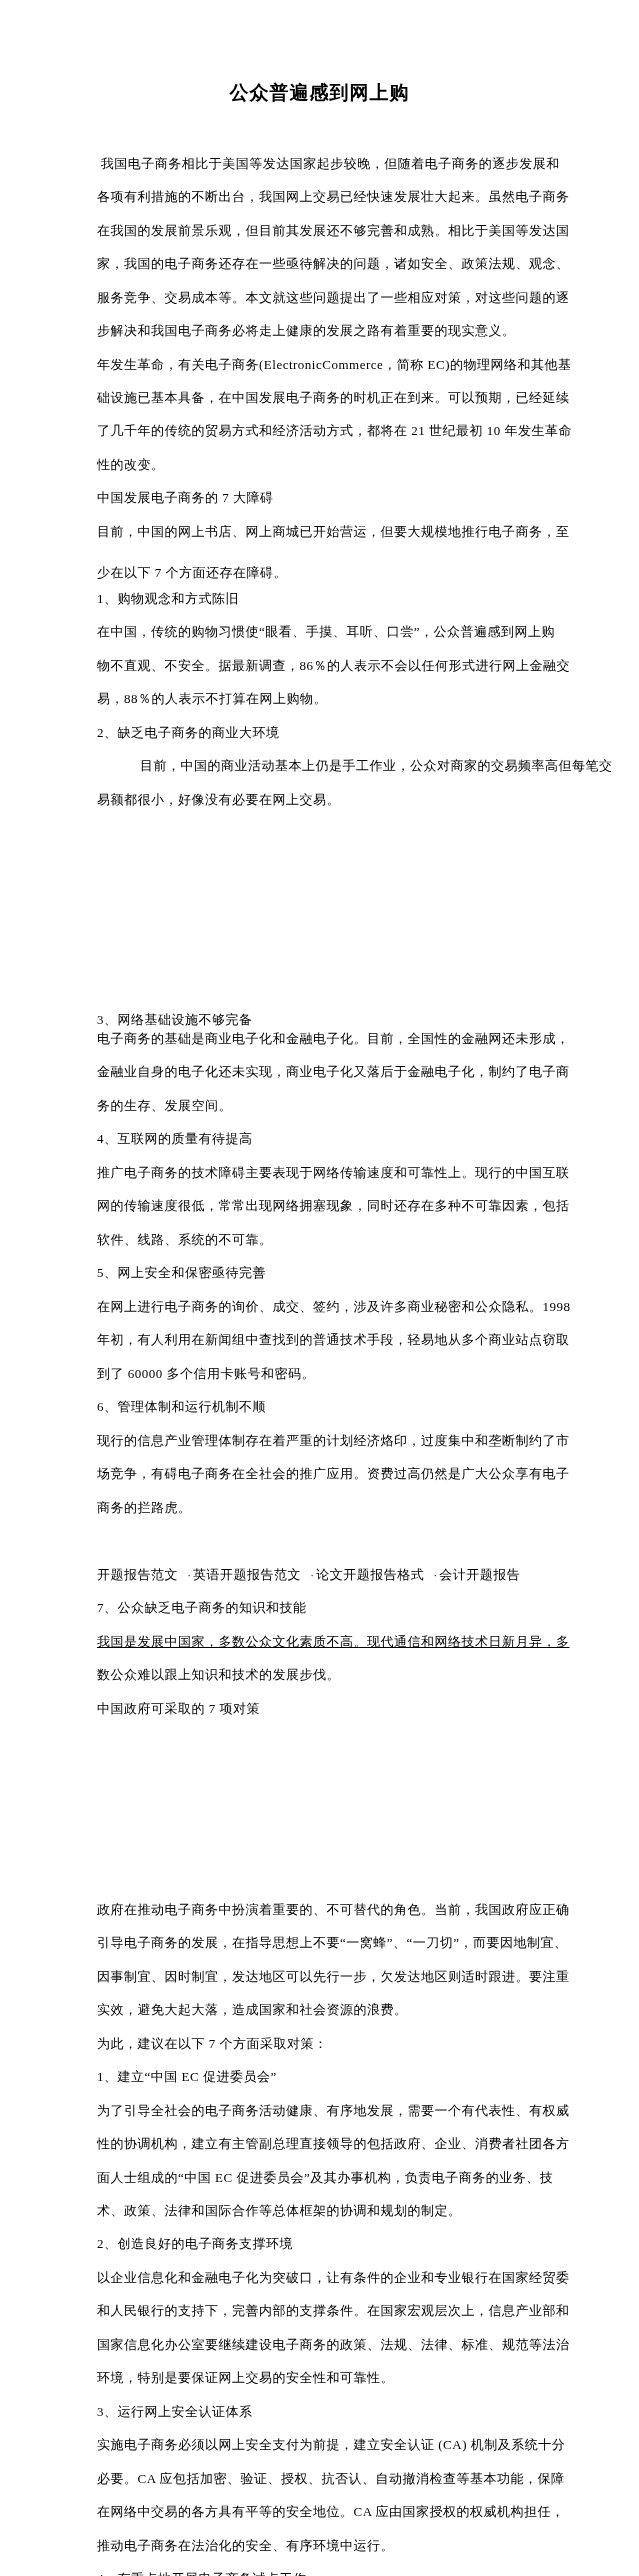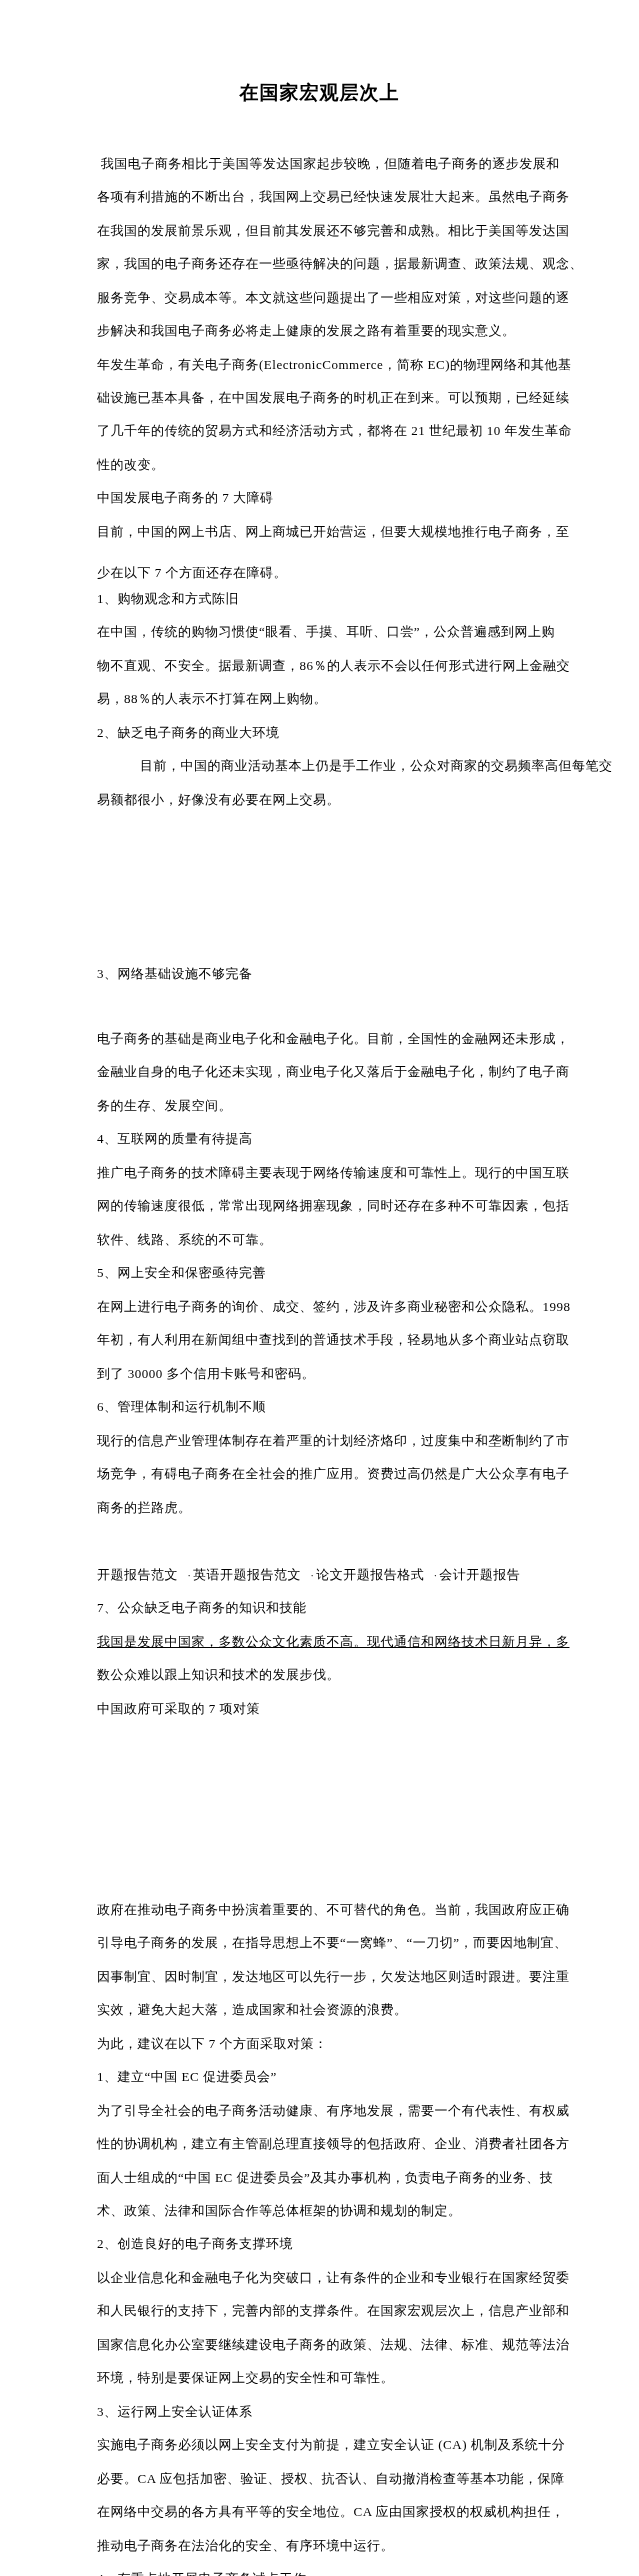--- a/index.html
+++ b/index.html
@@ -42,54 +42,54 @@
     font-size: 11.3px;
   }
   .links-row .rlink {
     cursor: pointer;
   }
 </style>
 </head>
 <body>
 
 <div class="doc">
-  <h1 class="doc-title">在国家宏观层次上</h1>
+  <h1 class="doc-title">公众普遍感到网上购</h1>
   <div>
       <div class="line" style="top: 156px;"> 我国电子商务相比于美国等发达国家起步较晚，但随着电子商务的逐步发展和</div>
       <div class="line" style="top: 189px;">各项有利措施的不断出台，我国网上交易已经快速发展壮大起来。虽然电子商务</div>
       <div class="line" style="top: 223px;">在我国的发展前景乐观，但目前其发展还不够完善和成熟。相比于美国等发达国</div>
-      <div class="line" style="top: 256px;">家，我国的电子商务还存在一些亟待解决的问题，据最新调查、政策法规、观念、</div>
+      <div class="line" style="top: 256px;">家，我国的电子商务还存在一些亟待解决的问题，诸如安全、政策法规、观念、</div>
       <div class="line" style="top: 290px;">服务竞争、交易成本等。本文就这些问题提出了一些相应对策，对这些问题的逐</div>
       <div class="line" style="top: 323px;">步解决和我国电子商务必将走上健康的发展之路有着重要的现实意义。</div>
       <div class="line" style="top: 357px;">年发生革命，有关电子商务(ElectronicCommerce，简称 EC)的物理网络和其他基</div>
       <div class="line" style="top: 390px;">础设施已基本具备，在中国发展电子商务的时机正在到来。可以预期，已经延续</div>
       <div class="line" style="top: 423px;">了几千年的传统的贸易方式和经济活动方式，都将在 21 世纪最初 10 年发生革命</div>
       <div class="line" style="top: 457px;">性的改变。</div>
       <div class="line heading" style="top: 490px;">中国发展电子商务的 7 大障碍</div>
       <div class="line" style="top: 524px;">目前，中国的网上书店、网上商城已开始营运，但要大规模地推行电子商务，至</div>
       <div class="line" style="top: 557px; margin-top: 8px;">少在以下 7 个方面还存在障碍。</div>
       <div class="line heading" style="top: 591px;">1、购物观念和方式陈旧</div>
       <div class="line" style="top: 624px; text-align: center;">在中国，传统的购物习惯使“眼看、手摸、耳听、口尝”，公众普遍感到网上购</div>
       <div class="line" style="top: 658px;">物不直观、不安全。据最新调查，86％的人表示不会以任何形式进行网上金融交</div>
       <div class="line" style="top: 691px;">易，88％的人表示不打算在网上购物。</div>
       <div class="line heading" style="top: 725px;">2、缺乏电子商务的商业大环境</div>
       <div class="line" style="top: 758px; margin-left: 43px;">目前，中国的商业活动基本上仍是手工作业，公众对商家的交易频率高但每笔交</div>
       <div class="line" style="top: 792px;">易额都很小，好像没有必要在网上交易。</div>
-      <div class="line heading" style="top: 966px; text-align: right;">3、网络基础设施不够完备</div>
+      <div class="line heading" style="top: 1012px; text-align: right;">3、网络基础设施不够完备</div>
       <div class="line" style="top: 1031px;">电子商务的基础是商业电子化和金融电子化。目前，全国性的金融网还未形成，</div>
       <div class="line" style="top: 1064px;">金融业自身的电子化还未实现，商业电子化又落后于金融电子化，制约了电子商</div>
       <div class="line" style="top: 1098px;">务的生存、发展空间。</div>
       <div class="line heading" style="top: 1131px;">4、互联网的质量有待提高</div>
       <div class="line" style="top: 1165px;">推广电子商务的技术障碍主要表现于网络传输速度和可靠性上。现行的中国互联</div>
       <div class="line" style="top: 1198px;">网的传输速度很低，常常出现网络拥塞现象，同时还存在多种不可靠因素，包括</div>
       <div class="line" style="top: 1232px;">软件、线路、系统的不可靠。</div>
       <div class="line heading" style="top: 1265px;">5、网上安全和保密亟待完善</div>
       <div class="line" style="top: 1299px;">在网上进行电子商务的询价、成交、签约，涉及许多商业秘密和公众隐私。1998</div>
       <div class="line" style="top: 1332px;">年初，有人利用在新闻组中查找到的普通技术手段，轻易地从多个商业站点窃取</div>
-      <div class="line" style="top: 1366px;">到了 30000 多个信用卡账号和密码。</div>
+      <div class="line" style="top: 1366px;">到了 60000 多个信用卡账号和密码。</div>
       <div class="line heading" style="top: 1399px;">6、管理体制和运行机制不顺</div>
       <div class="line" style="top: 1433px;">现行的信息产业管理体制存在着严重的计划经济烙印，过度集中和垄断制约了市</div>
       <div class="line" style="top: 1466px;">场竞争，有碍电子商务在全社会的推广应用。资费过高仍然是广大公众享有电子</div>
       <div class="line" style="top: 1500px;">商务的拦路虎。</div>
       <div class="line links-row" style="top: 1567px;"><span class="rlink">开题报告范文</span><span class="sep">·</span><span class="rlink">英语开题报告范文</span><span class="sep">·</span><span class="rlink">论文开题报告格式</span><span class="sep">·</span><span class="rlink">会计开题报告</span></div>
       <div class="line heading" style="top: 1600px; text-align: right;">7、公众缺乏电子商务的知识和技能</div>
       <div class="line" style="top: 1634px; text-decoration: underline;">我国是发展中国家，多数公众文化素质不高。现代通信和网络技术日新月异，多</div>
       <div class="line" style="top: 1667px;">数公众难以跟上知识和技术的发展步伐。</div>
       <div class="line heading" style="top: 1701px;">中国政府可采取的 7 项对策</div>
       <div class="line" style="top: 1902px;">政府在推动电子商务中扮演着重要的、不可替代的角色。当前，我国政府应正确</div>

